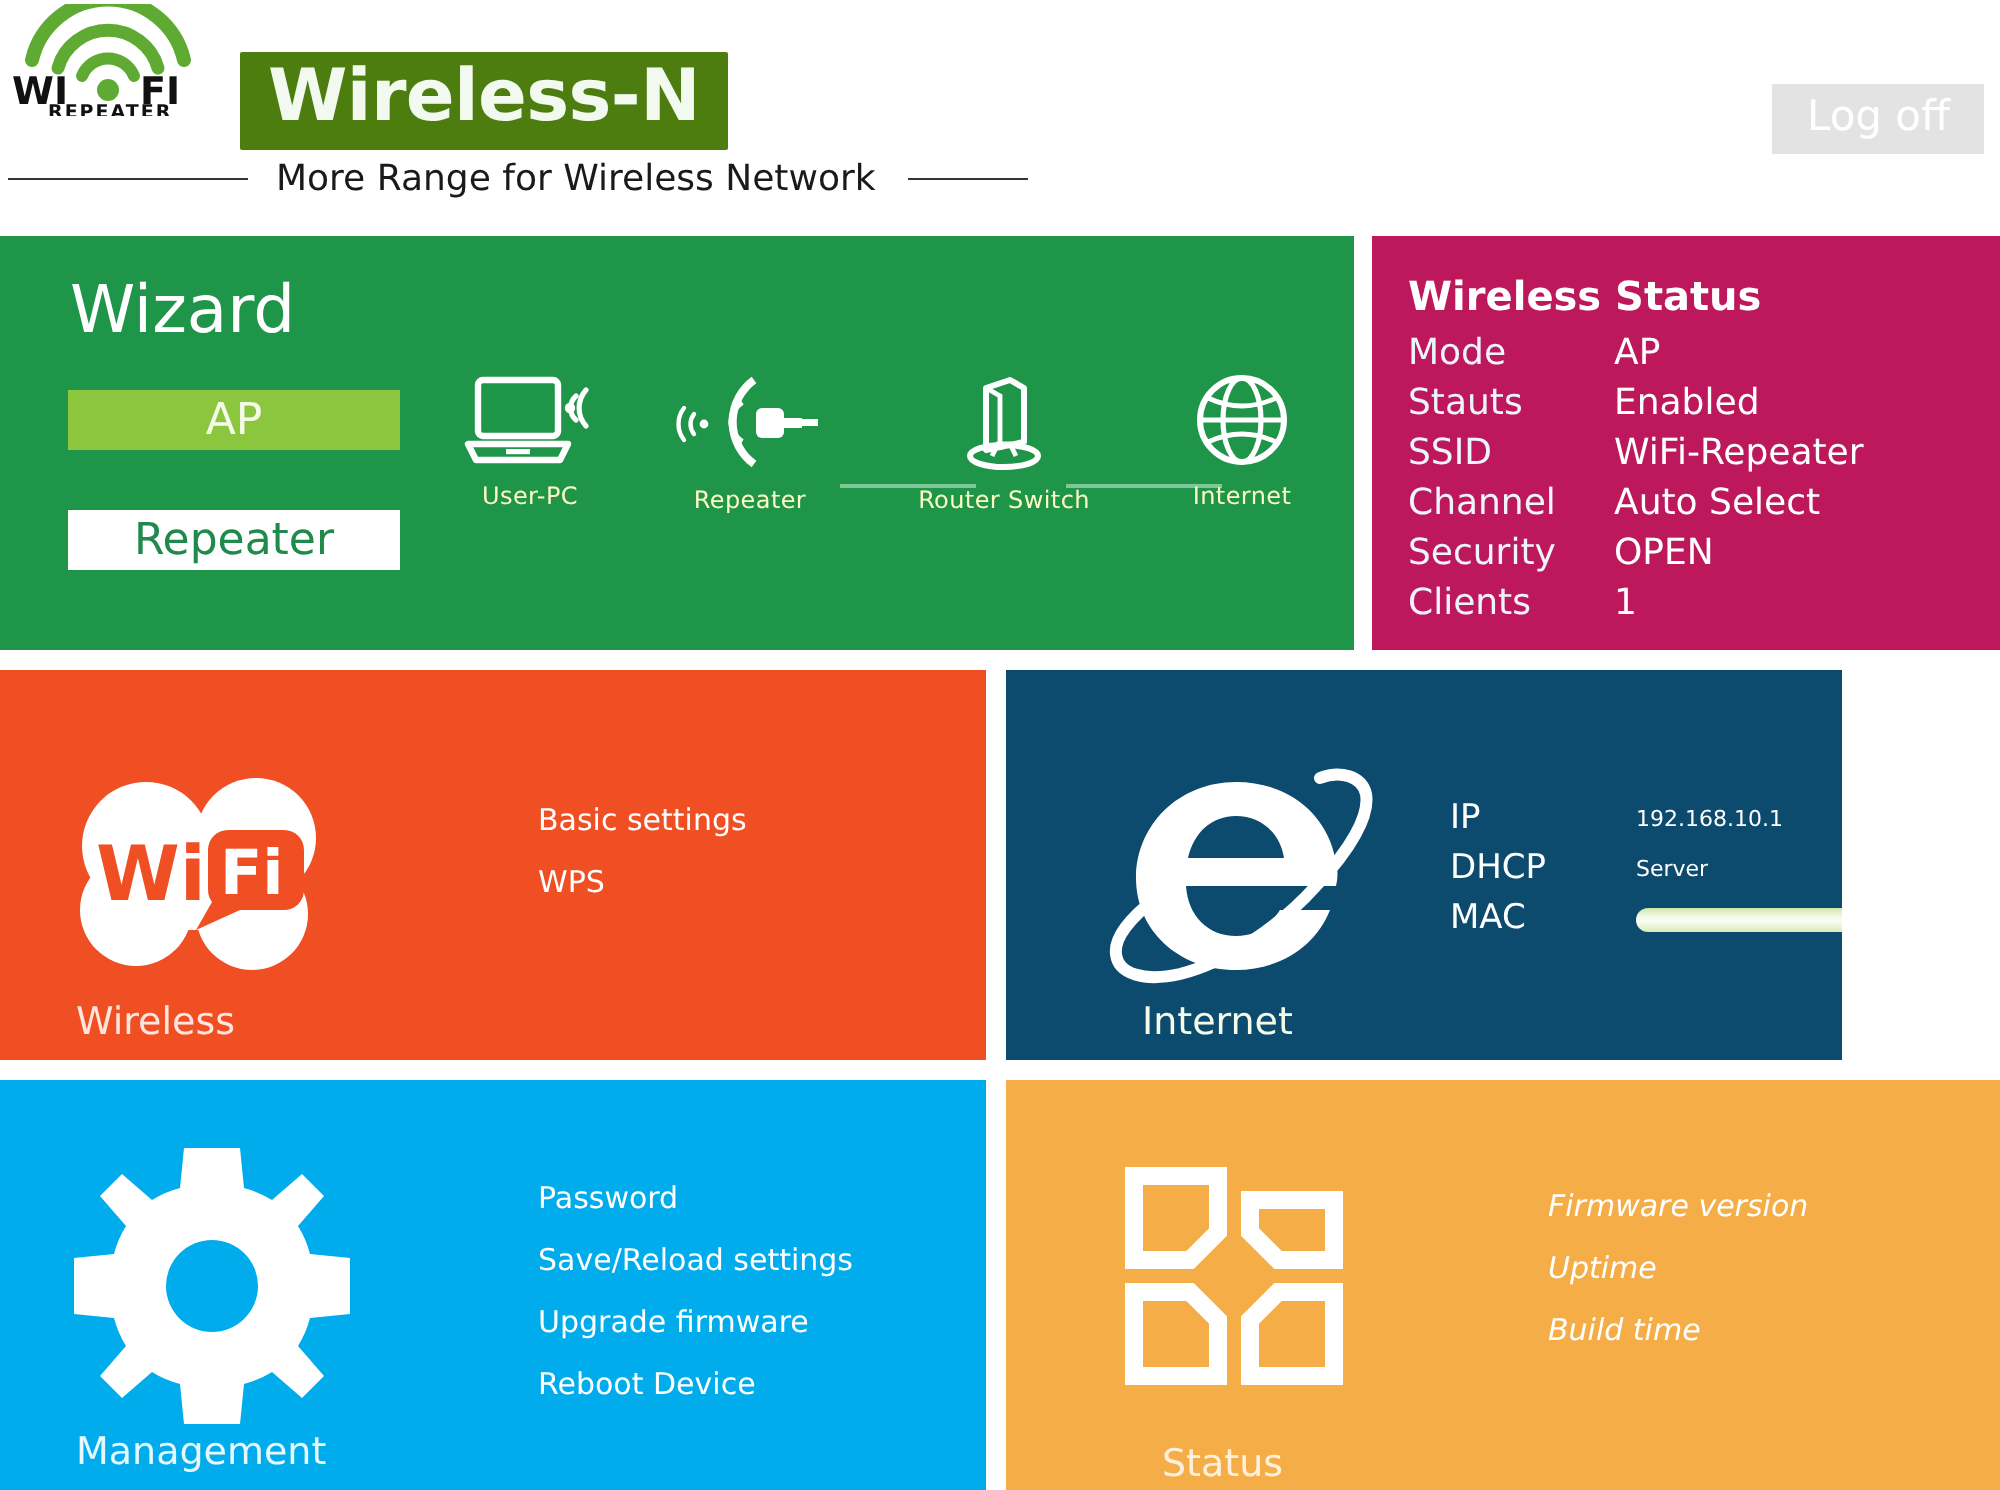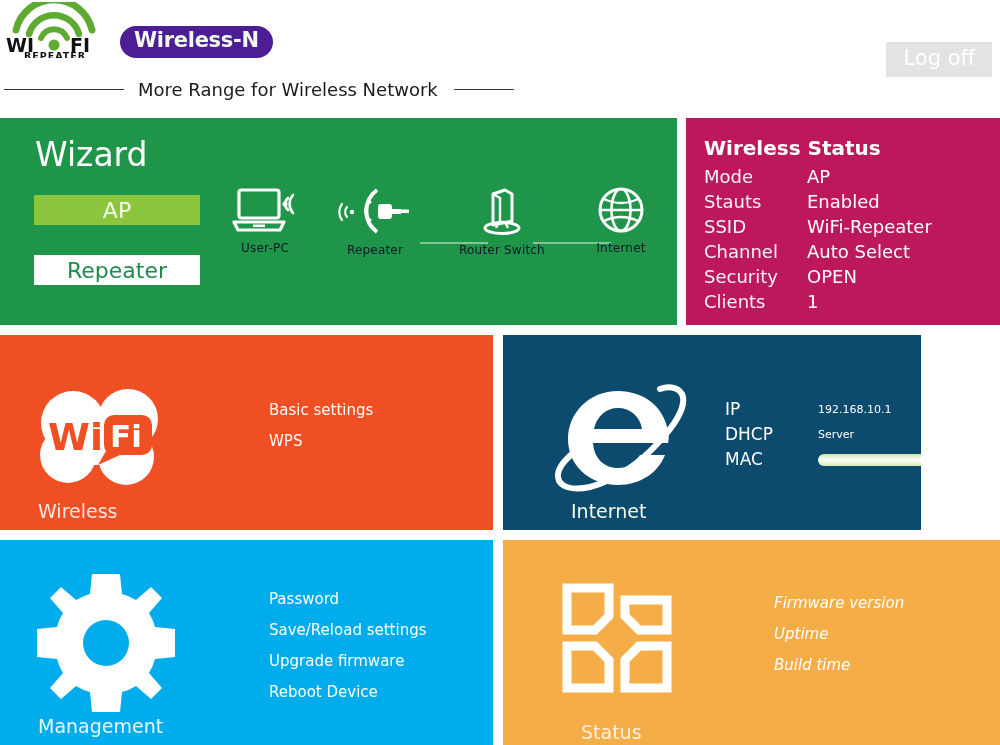--- a/index.html
+++ b/index.html
@@ -12,23 +12,23 @@
   }
 
   
   .header{position:relative;width:1000px;height:110px;background:#fff;}
 
   .logo-mark{position:absolute;left:2px;top:2px;width:105px;height:56px;}
   .logo-mark svg{display:block;}
 
   .brand-pill{
     position:absolute;left:120px;top:26px;
-    background:#4c1d95;border-radius:18px;
+    background:#4d7c0f;border-radius:1px;
     padding:3px 14px 6px 14px;
-    color:#f2faf0;font-size:21px;font-weight:bold;
+    color:#f2faf0;font-size:36px;font-weight:bold;
     letter-spacing:-0.3px;line-height:1.1;
     font-family:"DejaVu Sans","Liberation Sans",sans-serif;
   }
 
   .tagline-row{
     position:absolute;left:0;top:76px;width:520px;height:26px;
     display:flex;align-items:center;
   }
   .tag-rule{height:1px;background:#333;flex:0 0 auto;}
   .tag-rule.left{width:120px;margin-left:4px;}
@@ -59,21 +59,21 @@
   .mode-btn{
     position:absolute;left:34px;width:166px;height:30px;
     display:flex;align-items:center;justify-content:center;
     font-size:22px;cursor:pointer;box-sizing:border-box;
   }
   .mode-ap{top:77px;background:#8cc63e;color:#f4fbe8;}
   .mode-rep{top:137px;background:#ffffff;color:#1f8a4c;}
 
   
   .diagram{position:absolute;left:215px;top:62px;width:455px;height:110px;}
-  .node{position:absolute;text-align:center;color:#0f172a;}
+  .node{position:absolute;text-align:center;color:#fef9c3;}
   .node .cap{font-size:12px;margin-top:3px;letter-spacing:.2px;white-space:nowrap;}
   .n-pc{left:0px;top:6px;width:100px;}
   .n-rep{left:105px;top:8px;width:110px;}
   .n-router{left:228px;top:8px;width:118px;}
   .n-net{left:358px;top:6px;width:96px;}
   .link{position:absolute;height:2px;background:#9ed8b4;opacity:.75;}
   .link-a{left:205px;top:62px;width:68px;}
   .link-b{left:318px;top:62px;width:78px;}
 
   

